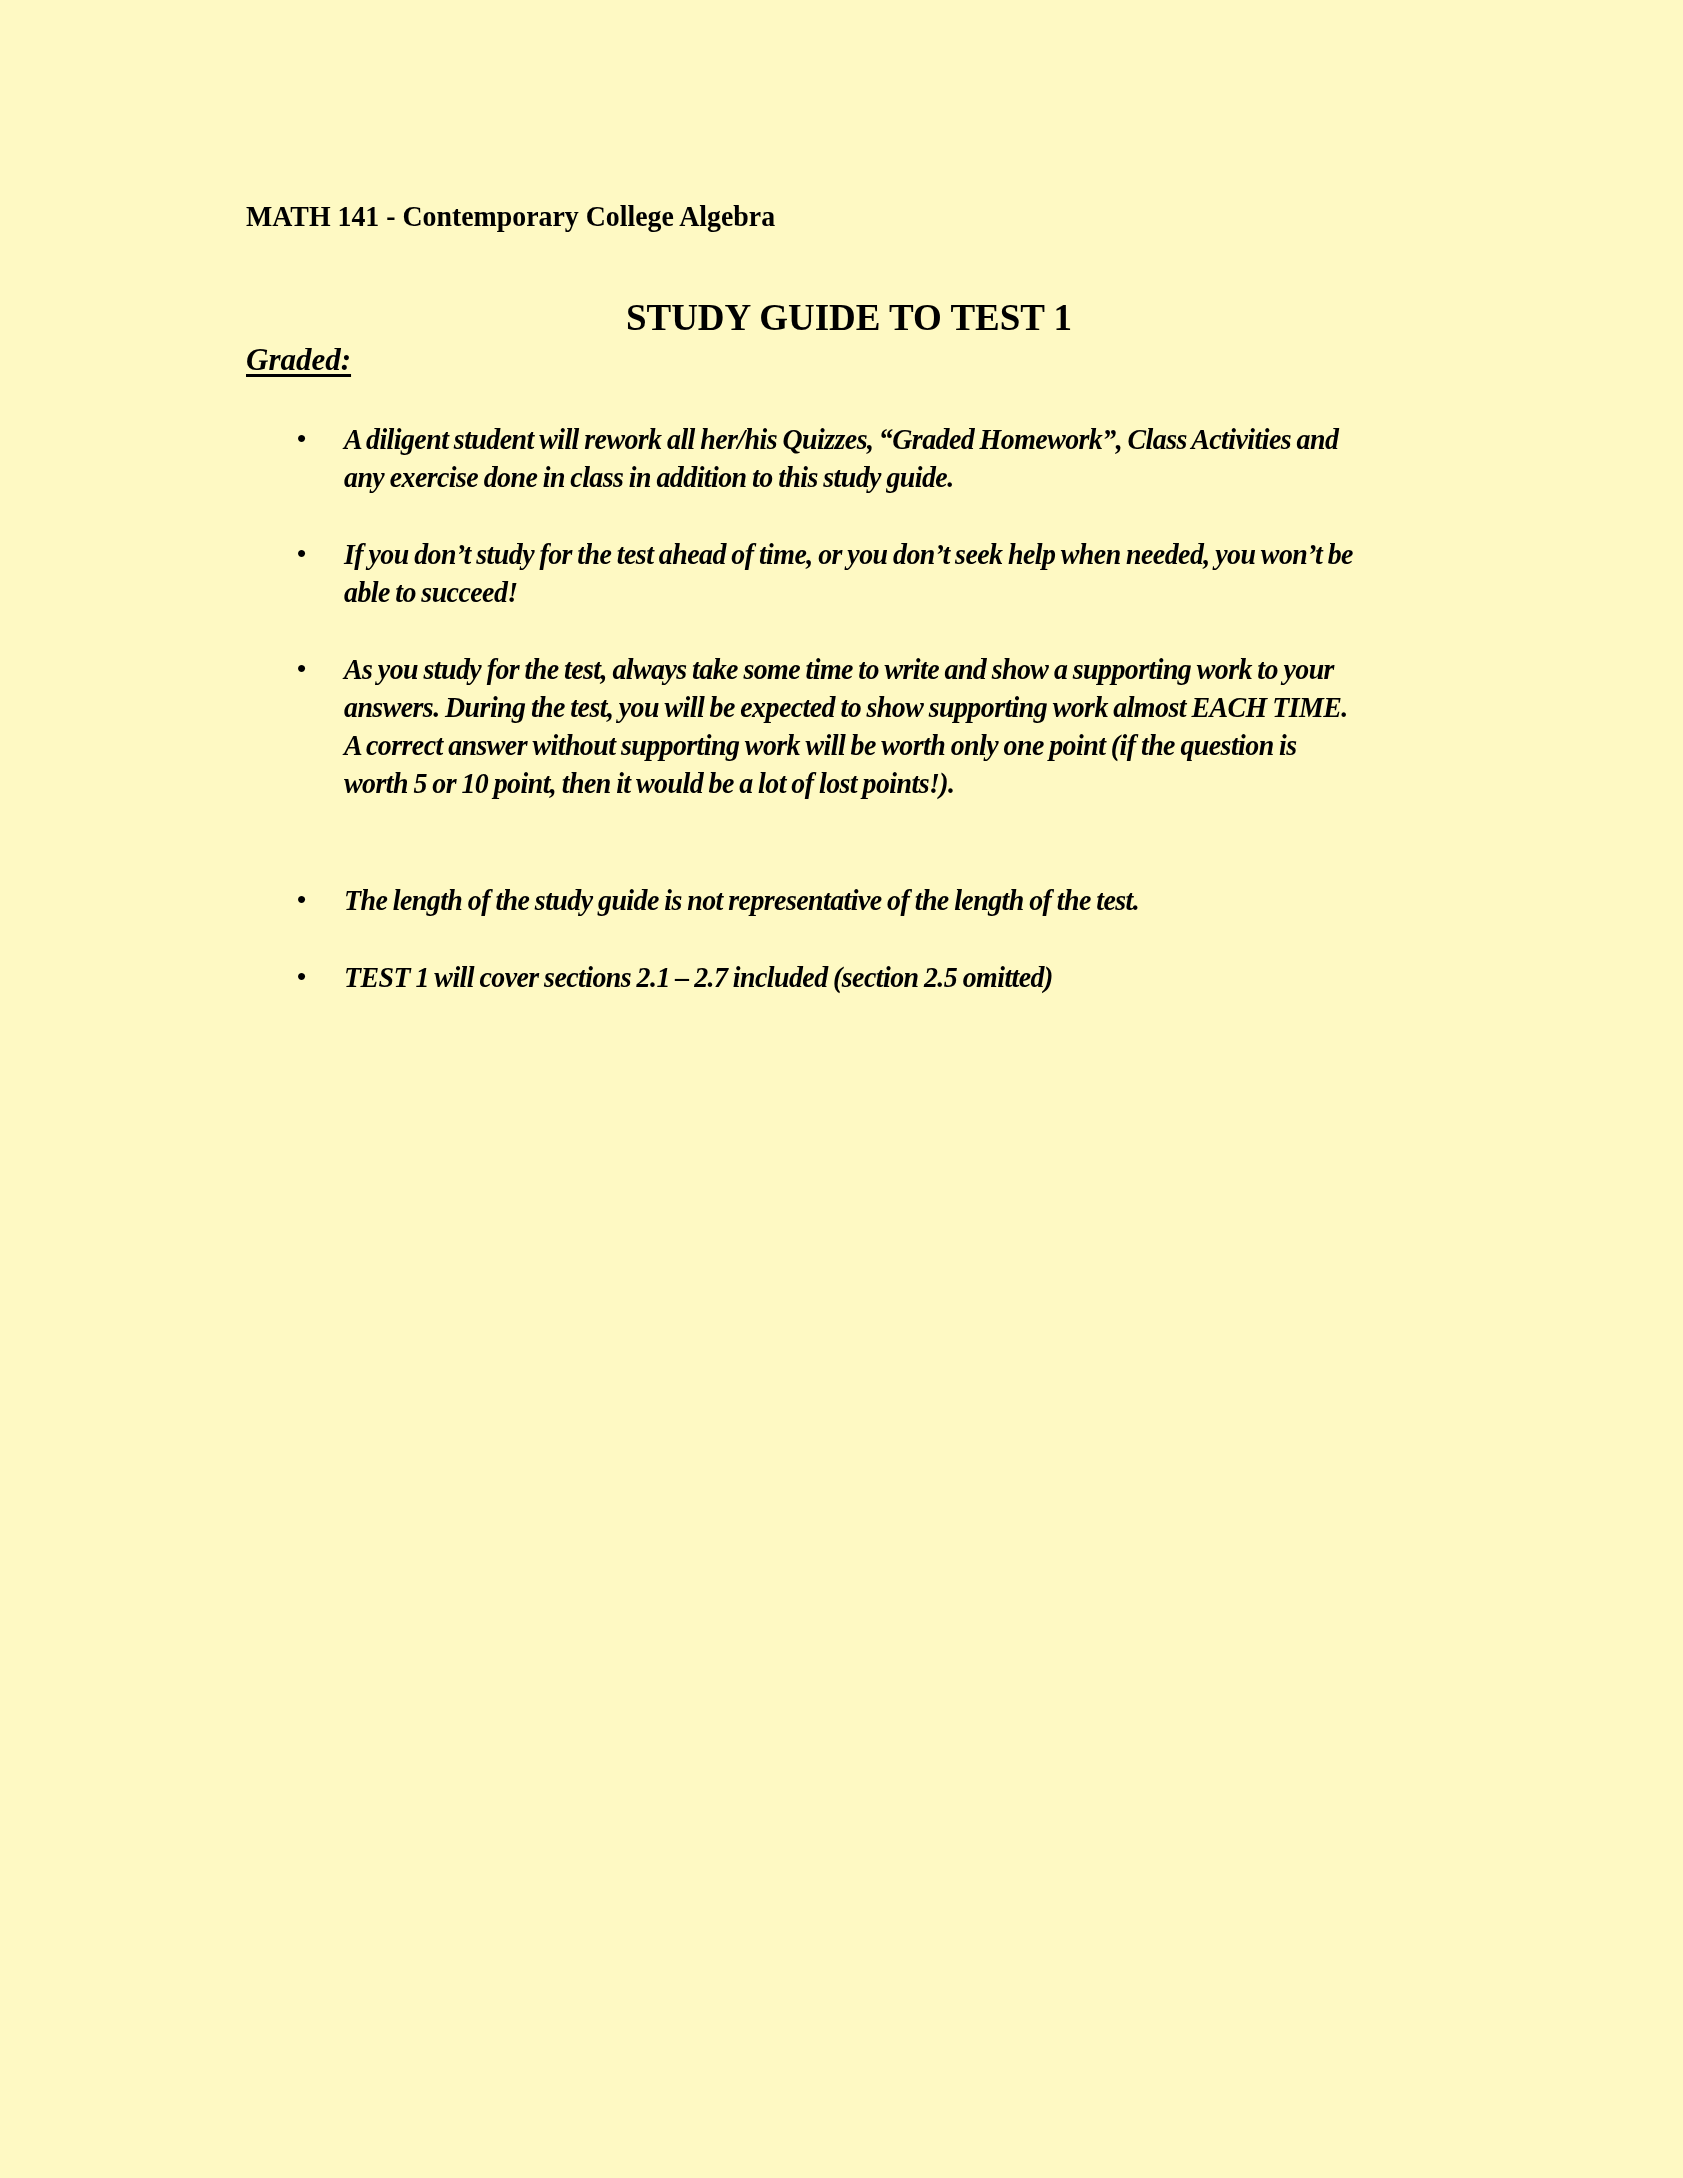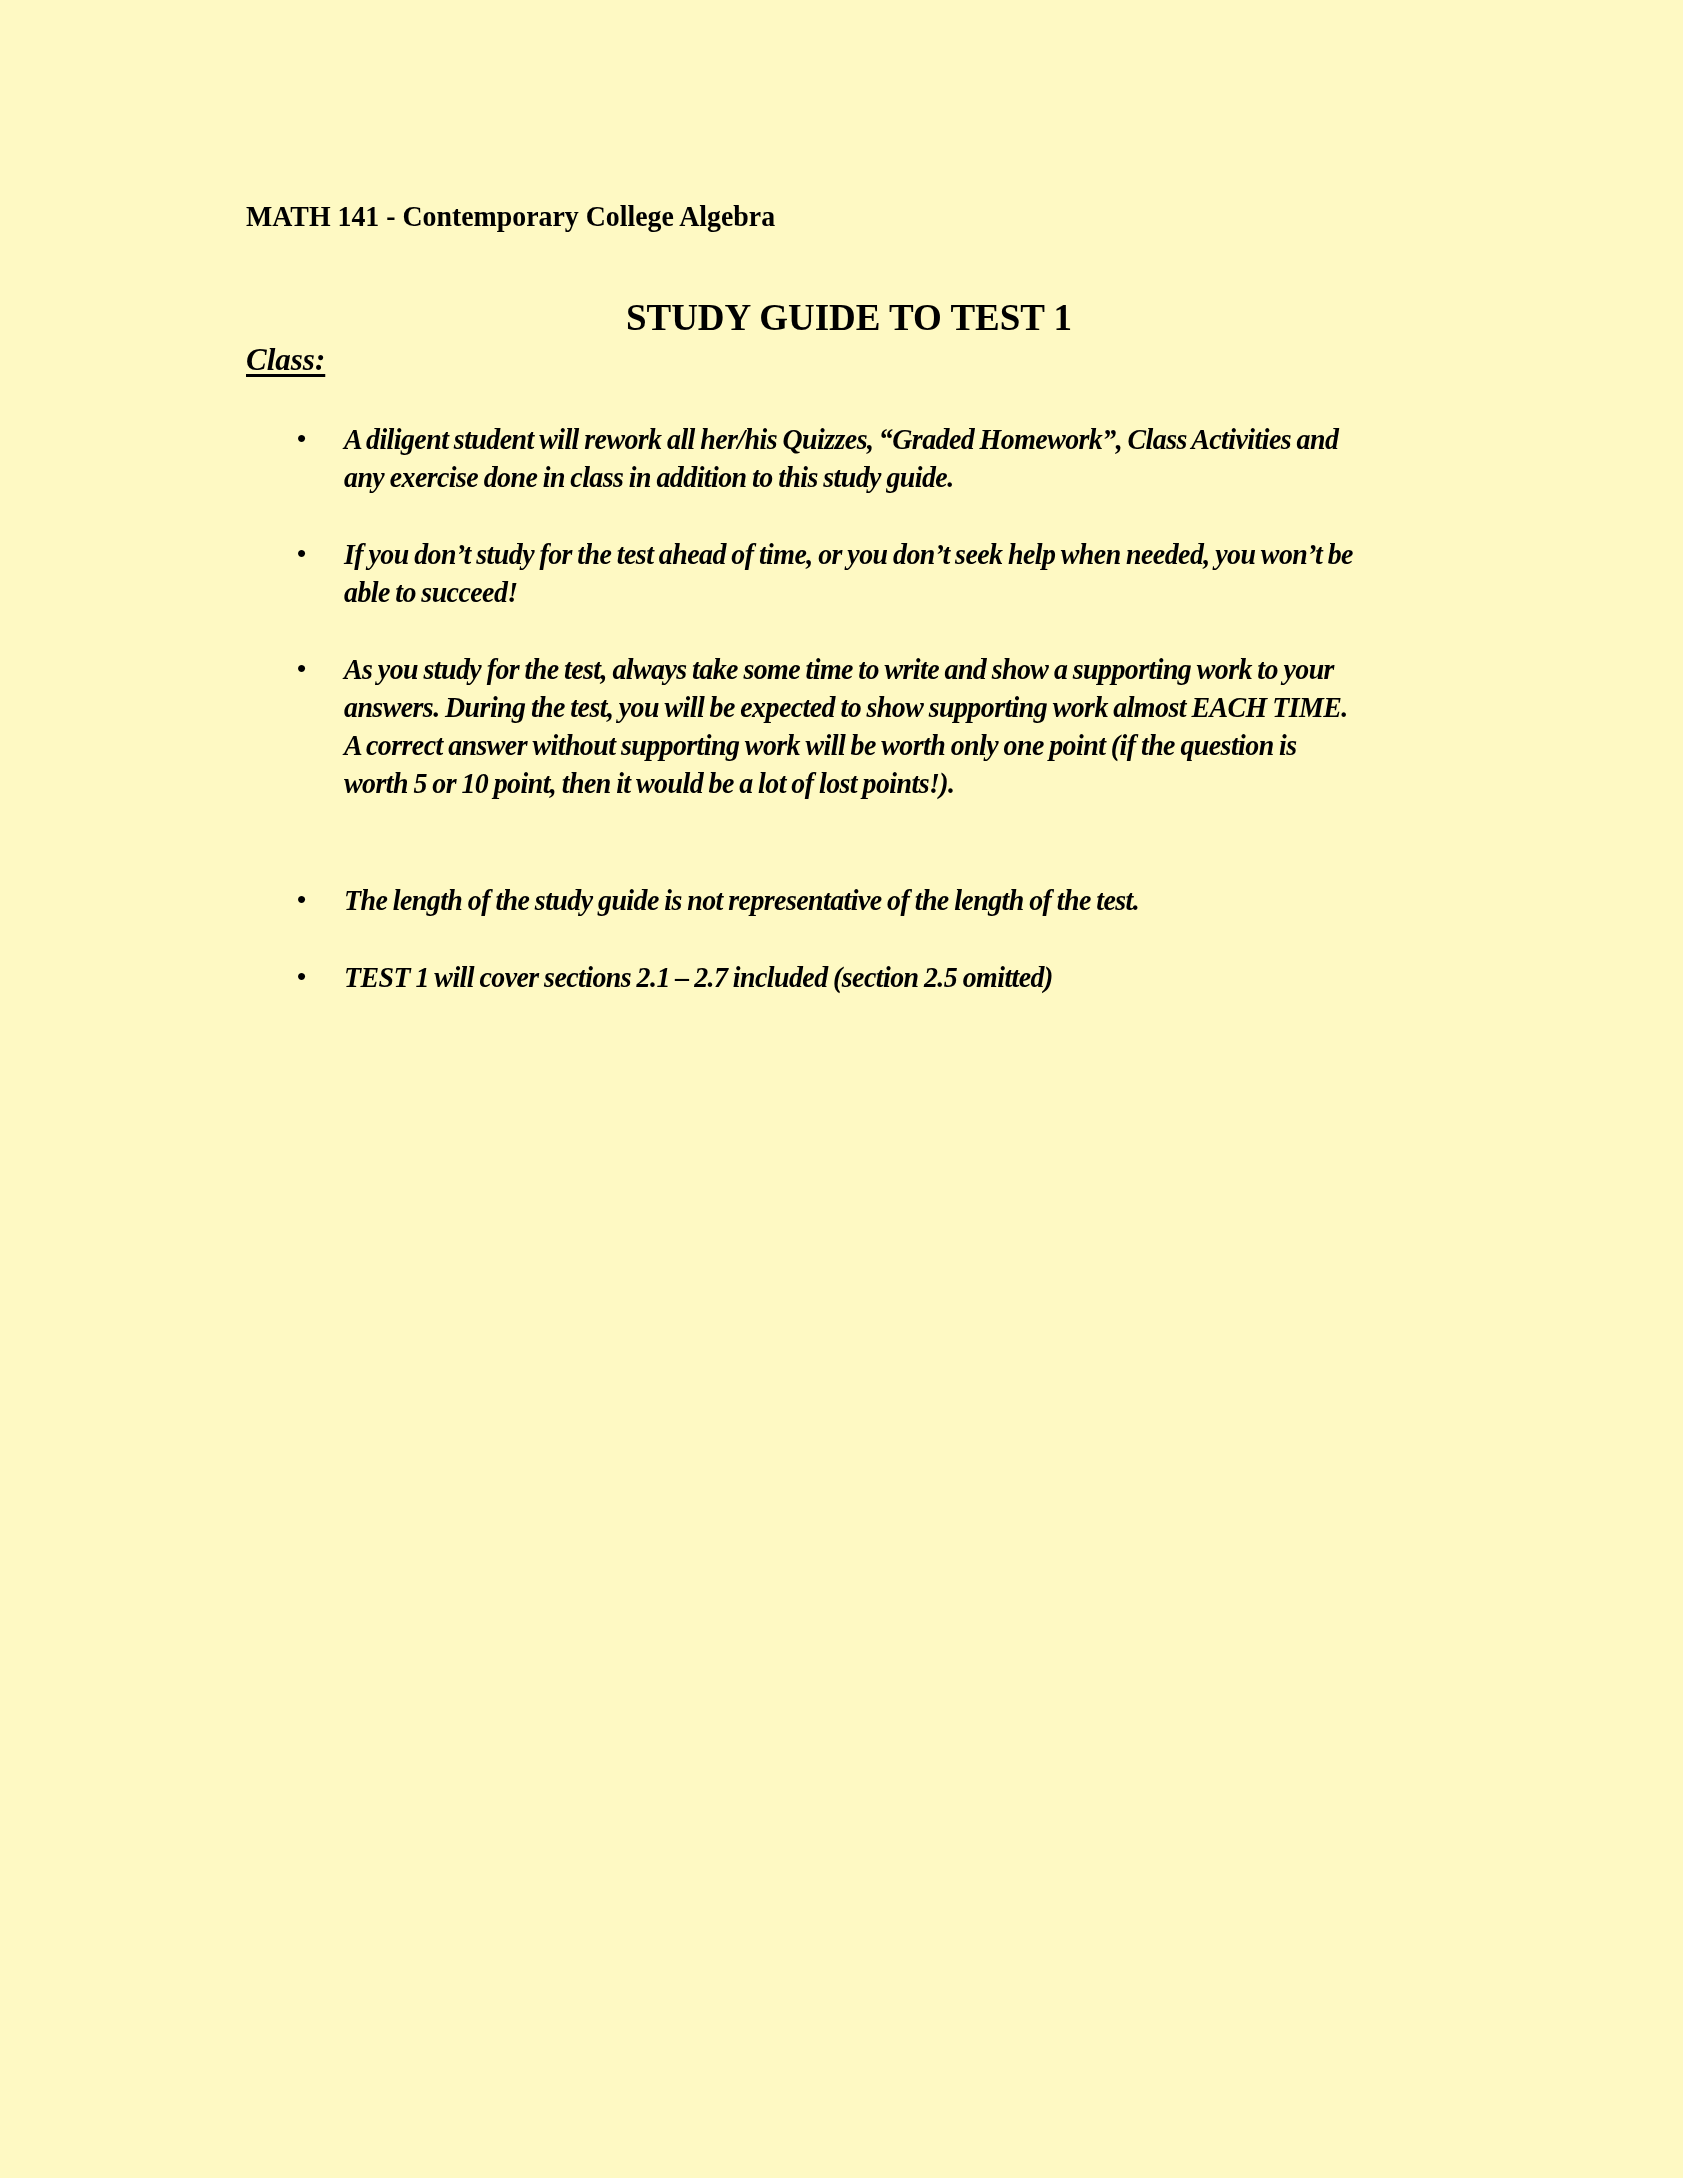--- a/index.html
+++ b/index.html
@@ -107,21 +107,21 @@
 <body>
 
 <div class="page">
 
   <div class="course-header">MATH 141 - Contemporary College Algebra</div>
 
   <div class="doc-title">
     <span>STUDY GUIDE TO TEST 1</span>
   </div>
 
-  <div class="notes-label">Class:</div>
+  <div class="notes-label">Graded:</div>
 
   <ul class="notes-list">
     <li class="note-item" style="top:420px;">
       <span class="bullet">•</span>
       <span class="note-text">A diligent student will rework all her/his Quizzes, “Graded Homework”, Class Activities and any exercise done in class in addition to this study guide.</span>
     </li>
     <li class="note-item" style="top:535px;">
       <span class="bullet">•</span>
       <span class="note-text">If you don’t study for the test ahead of time, or you don’t seek help when needed, you won’t be able to succeed!</span>
     </li>

